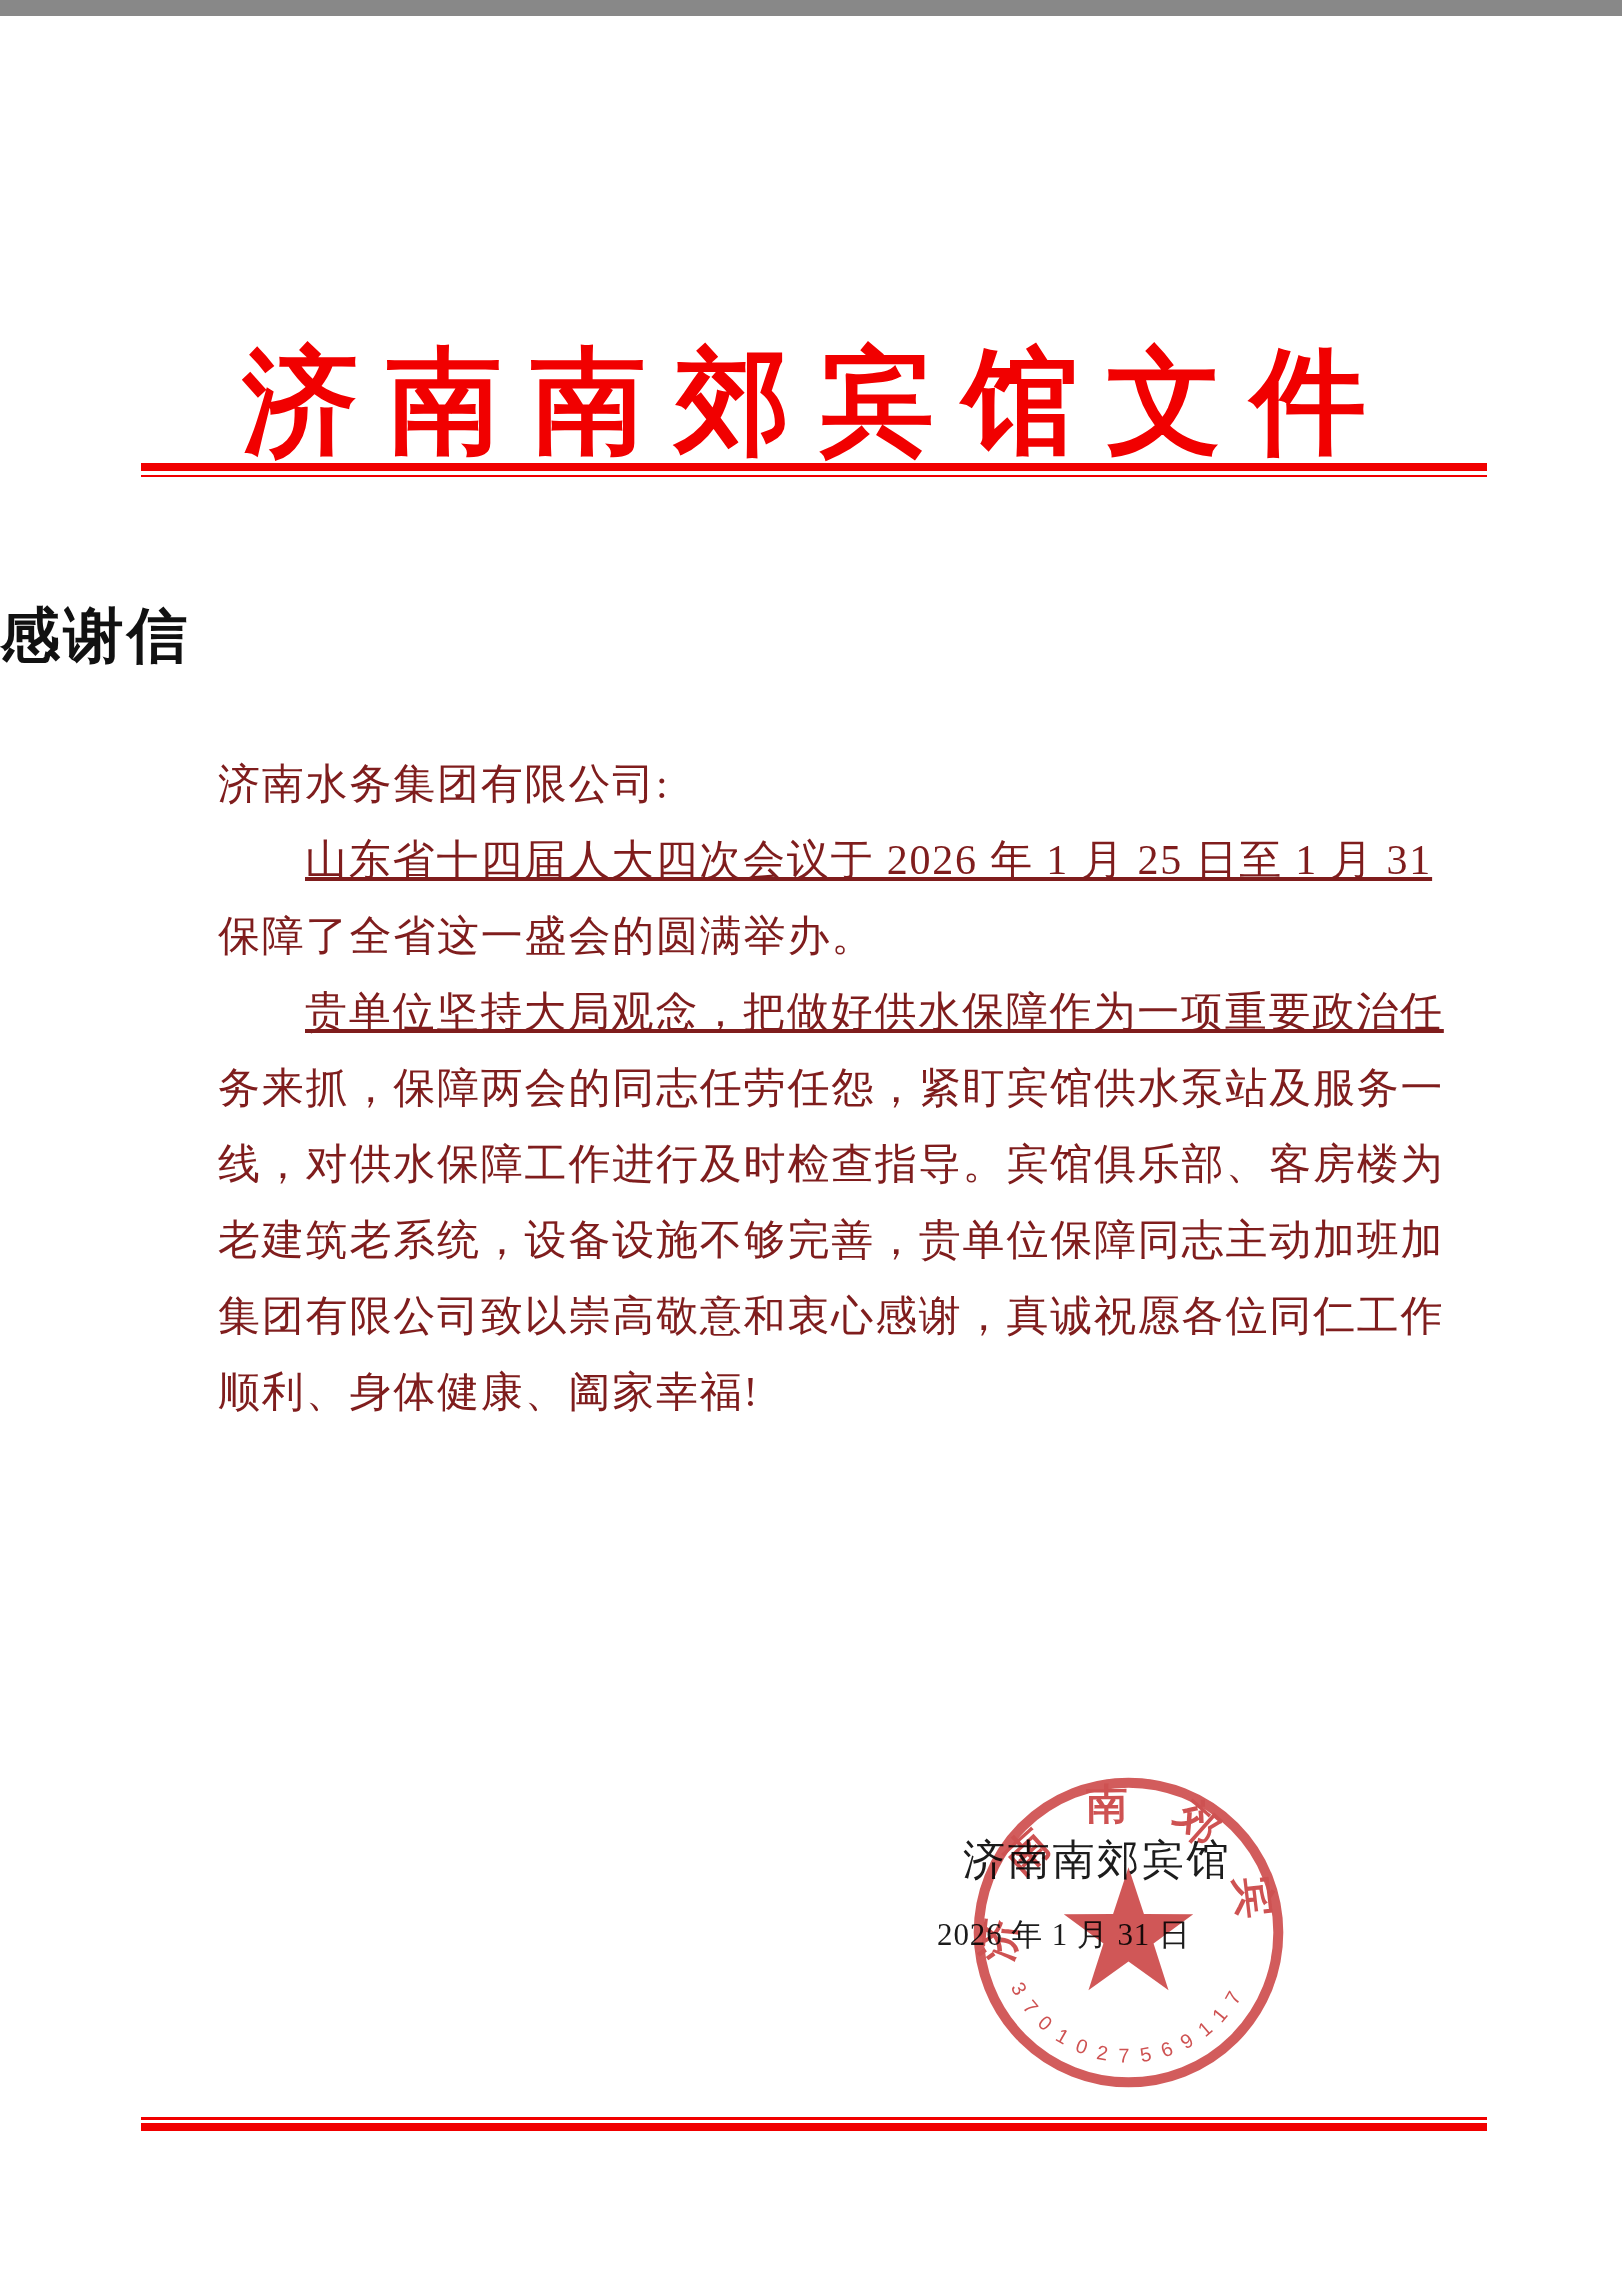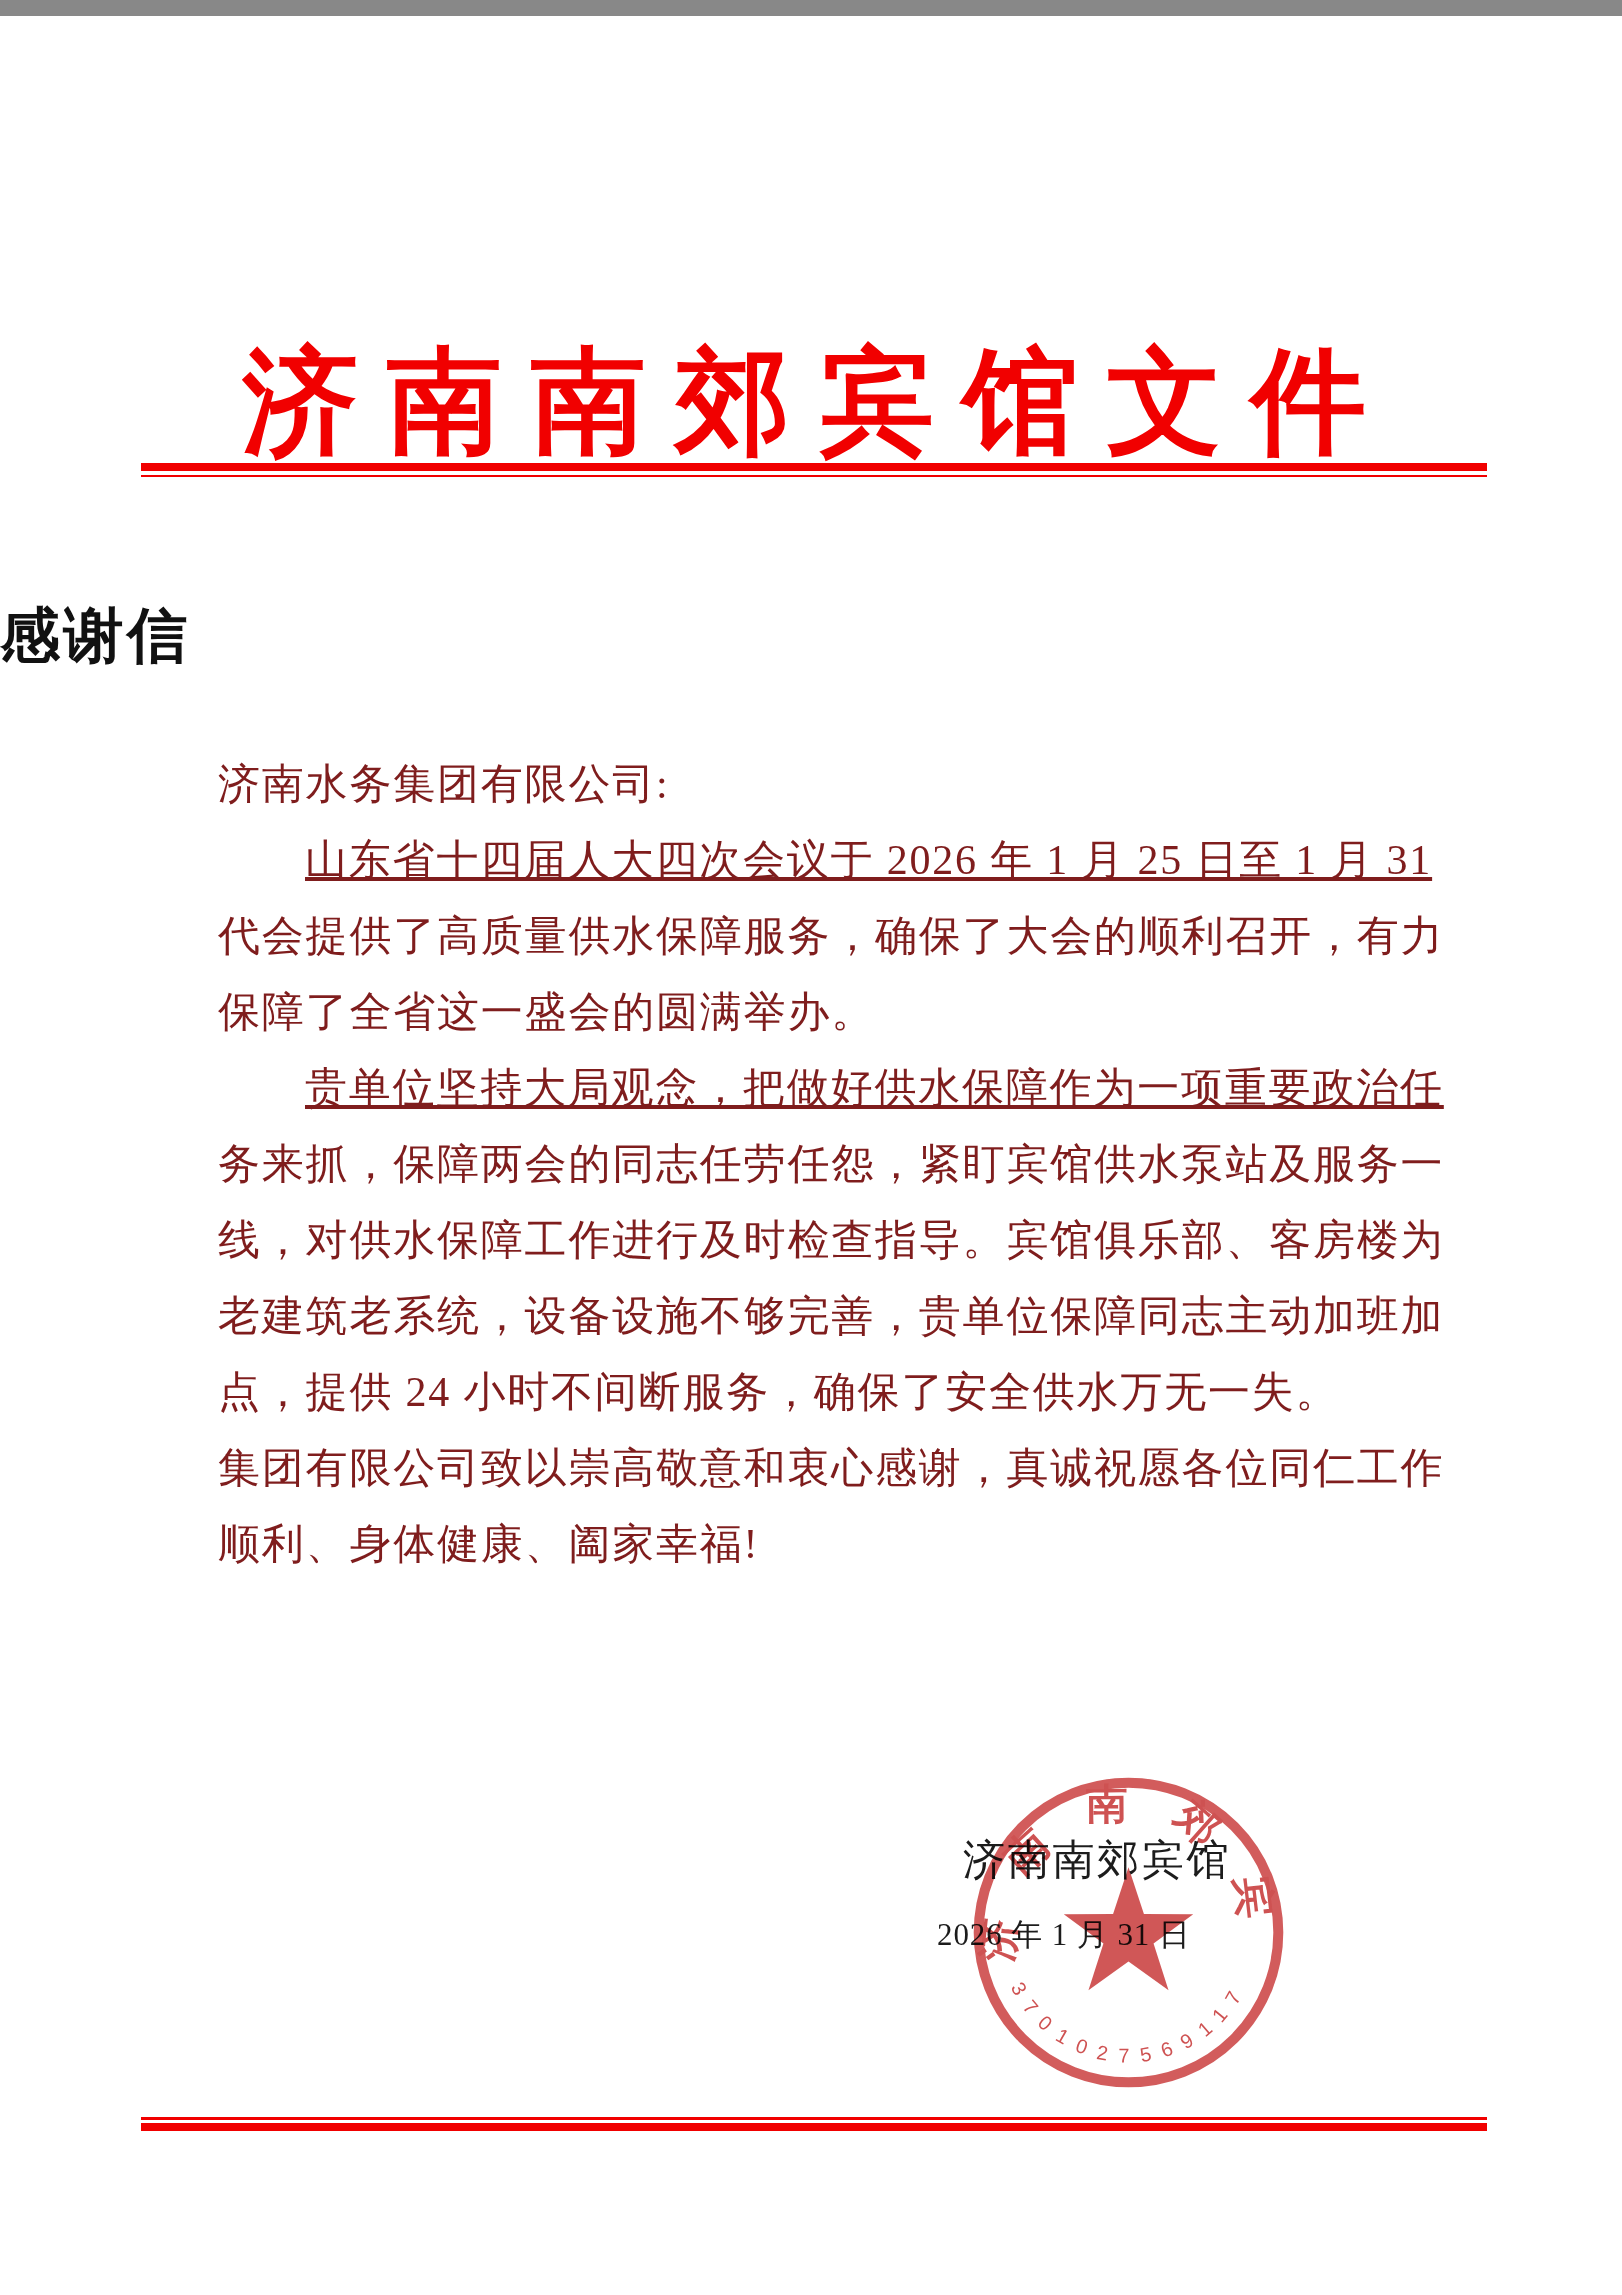--- a/index.html
+++ b/index.html
@@ -73,27 +73,25 @@
     <div class="bar-thick"></div>
     <div class="bar-gap"></div>
     <div class="bar-thin"></div>
   </div>
 
   <div class="letter-title">感谢信</div>
 
   <div class="body-block">
     <div class="body-line">济南水务集团有限公司:</div>
     <div class="body-line indent">山东省十四届人大四次会议于 2026 年 1 月 25 日至 1 月 31</div>
-    <div class="body-line">代会提供了高质量供水保障服务，确保了大会的顺利召开，有力</div>
     <div class="body-line">保障了全省这一盛会的圆满举办。</div>
     <div class="body-line indent">贵单位坚持大局观念，把做好供水保障作为一项重要政治任</div>
     <div class="body-line">务来抓，保障两会的同志任劳任怨，紧盯宾馆供水泵站及服务一</div>
     <div class="body-line">线，对供水保障工作进行及时检查指导。宾馆俱乐部、客房楼为</div>
     <div class="body-line">老建筑老系统，设备设施不够完善，贵单位保障同志主动加班加</div>
-    <div class="body-line">点，提供 24 小时不间断服务，确保了安全供水万无一失。</div>
     <div class="body-line">集团有限公司致以崇高敬意和衷心感谢，真诚祝愿各位同仁工作</div>
     <div class="body-line">顺利、身体健康、阖家幸福!</div>
   </div>
 
   <div class="sig-org">济南南郊宾馆</div>
   <div class="sig-date">2026 年 1 月 31 日</div>
 
   <svg class="seal" width="345" height="345" viewBox="0 0 380 380">
     <defs>
       <path id="sealTopArc" d="M 75.8 243.3 A 126 126 0 1 1 304.2 243.3" fill="none"></path>

